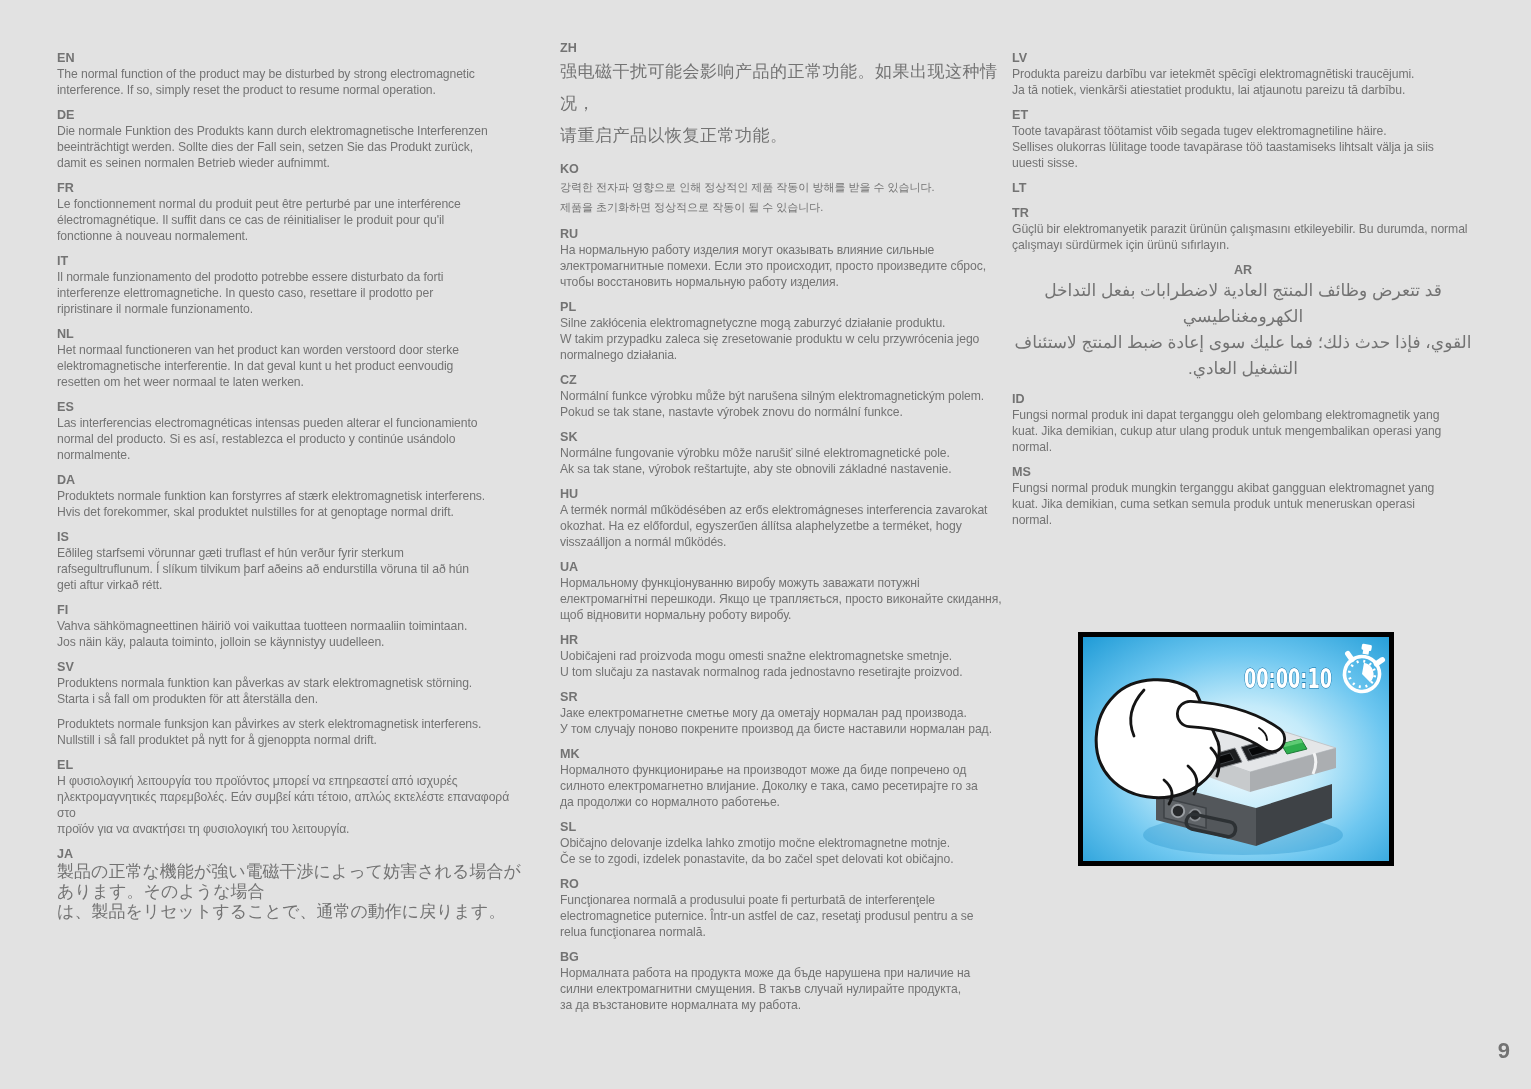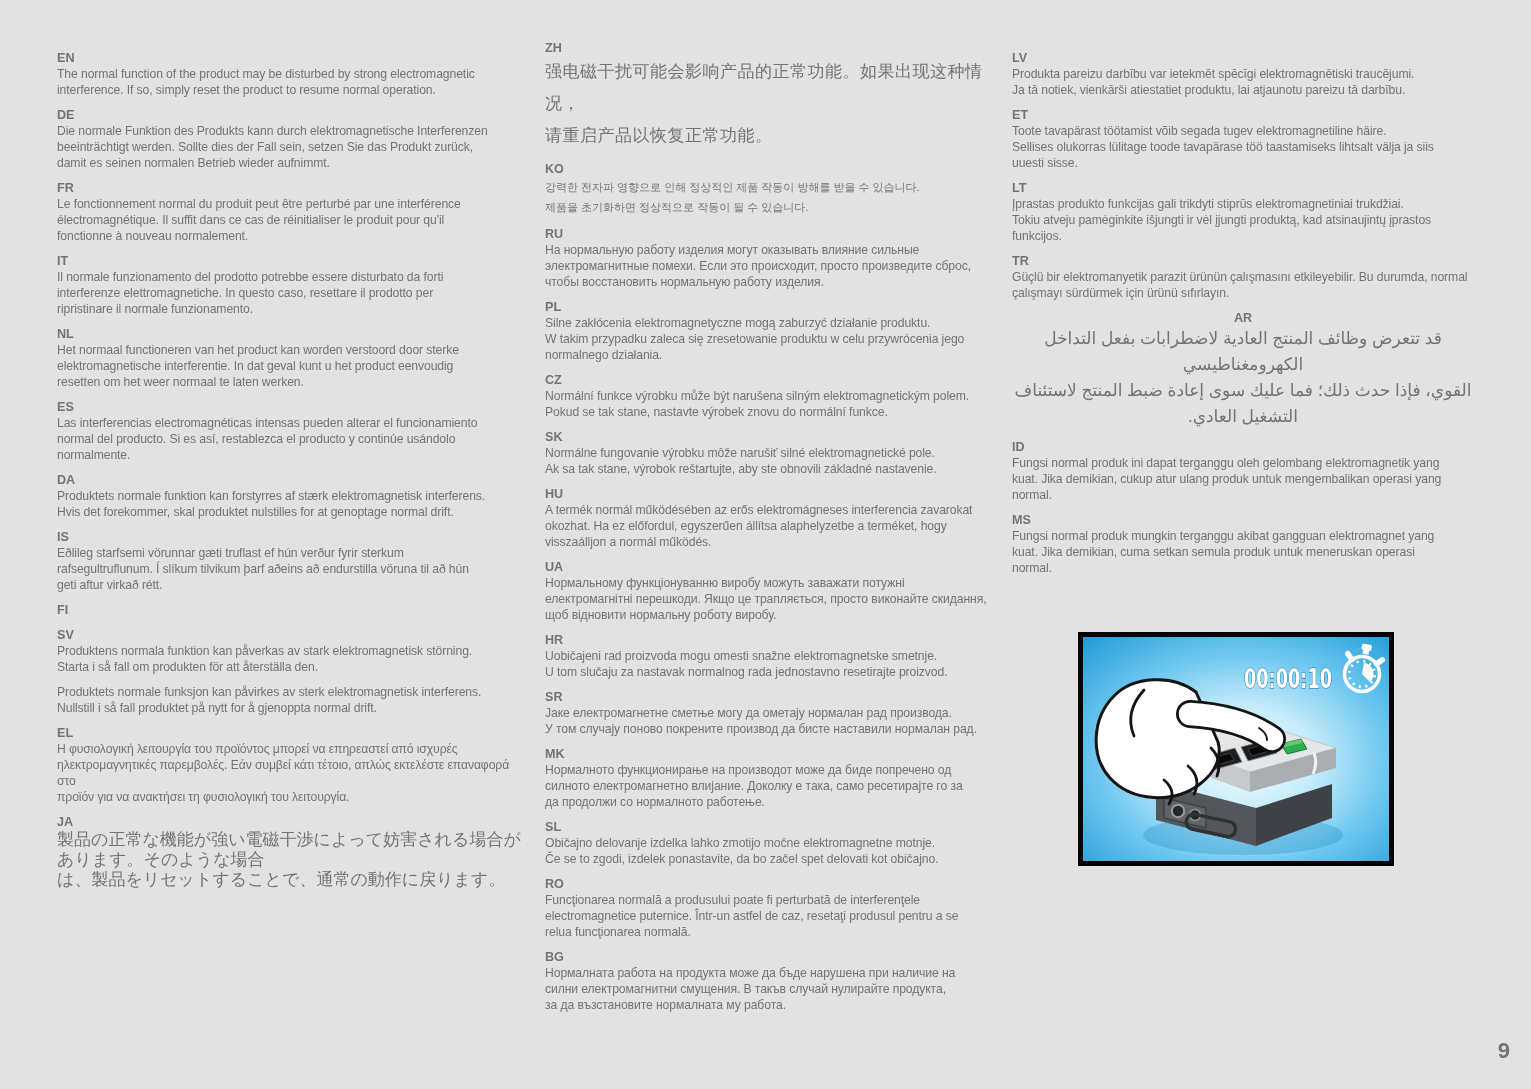--- a/index.html
+++ b/index.html
@@ -1,20 +1,20 @@
 <!DOCTYPE html>
 <html><head>
 <meta charset="utf-8">
 <style>
   html,body{margin:0;padding:0;background:#e2e2e2;}
   .page{position:relative;width:1531px;height:1089px;background:#e2e2e2;overflow:hidden;
         font-family:"Liberation Sans",sans-serif;color:#737373;}
   .col{position:absolute;}
   .col-1{left:57px;top:50px;width:470px;}
-  .col-2{left:545px;top:40px;width:470px;}
+  .col-2{left:560px;top:40px;width:470px;}
   .col-3{left:1012px;top:50px;width:462px;}
   .block{margin-bottom:9px;}
   .code{font-weight:700;font-size:12.6px;line-height:16px;letter-spacing:0;}
   .text{font-size:12.2px;line-height:16px;letter-spacing:-0.1px;white-space:pre-line;}
   .zh .text{font-size:17px;line-height:32px;letter-spacing:0.5px;}
   .ko .text{font-size:11px;line-height:20px;letter-spacing:0;}
   .ja .text{font-size:17px;line-height:20px;letter-spacing:0;}
   .ar{direction:rtl;text-align:center;}
   .ar .text{font-size:17px;line-height:26px;letter-spacing:0;}
   .illustration{position:absolute;left:1078px;top:632px;width:316px;height:234px;}
@@ -69,20 +69,22 @@
 Hvis det forekommer, skal produktet nulstilles for at genoptage normal drift.</div>
     </div>
     <div class="block">
       <div class="code">IS</div>
       <div class="text">Eðlileg starfsemi vörunnar gæti truflast ef hún verður fyrir sterkum
 rafsegultruflunum. Í slíkum tilvikum þarf aðeins að endurstilla vöruna til að hún
 geti aftur virkað rétt.</div>
     </div>
     <div class="block">
       <div class="code">FI</div>
+      <div class="text">Vahva sähkömagneettinen häiriö voi vaikuttaa tuotteen normaaliin toimintaan.
+Jos näin käy, palauta toiminto, jolloin se käynnistyy uudelleen.</div>
     </div>
     <div class="block">
       <div class="code">SV</div>
       <div class="text">Produktens normala funktion kan påverkas av stark elektromagnetisk störning.
 Starta i så fall om produkten för att återställa den.</div>
     </div>
     <div class="block">
       <div class="text">Produktets normale funksjon kan påvirkes av sterk elektromagnetisk interferens.
 Nullstill i så fall produktet på nytt for å gjenoppta normal drift.</div>
     </div>
@@ -186,23 +188,20 @@
 Ja tā notiek, vienkārši atiestatiet produktu, lai atjaunotu pareizu tā darbību.</div>
     </div>
     <div class="block">
       <div class="code">ET</div>
       <div class="text">Toote tavapärast töötamist võib segada tugev elektromagnetiline häire.
 Sellises olukorras lülitage toode tavapärase töö taastamiseks lihtsalt välja ja siis
 uuesti sisse.</div>
     </div>
     <div class="block">
       <div class="code">LT</div>
-      <div class="text">Įprastas produkto funkcijas gali trikdyti stiprūs elektromagnetiniai trukdžiai.
-Tokiu atveju pamėginkite išjungti ir vėl įjungti produktą, kad atsinaujintų įprastos
-funkcijos.</div>
     </div>
     <div class="block">
       <div class="code">TR</div>
       <div class="text">Güçlü bir elektromanyetik parazit ürünün çalışmasını etkileyebilir. Bu durumda, normal
 çalışmayı sürdürmek için ürünü sıfırlayın.</div>
     </div>
     <div class="block ar">
       <div class="code">AR</div>
       <div class="text">قد تتعرض وظائف المنتج العادية لاضطرابات بفعل التداخل الكهرومغناطيسي
 القوي، فإذا حدث ذلك؛ فما عليك سوى إعادة ضبط المنتج لاستئناف التشغيل العادي.</div>

